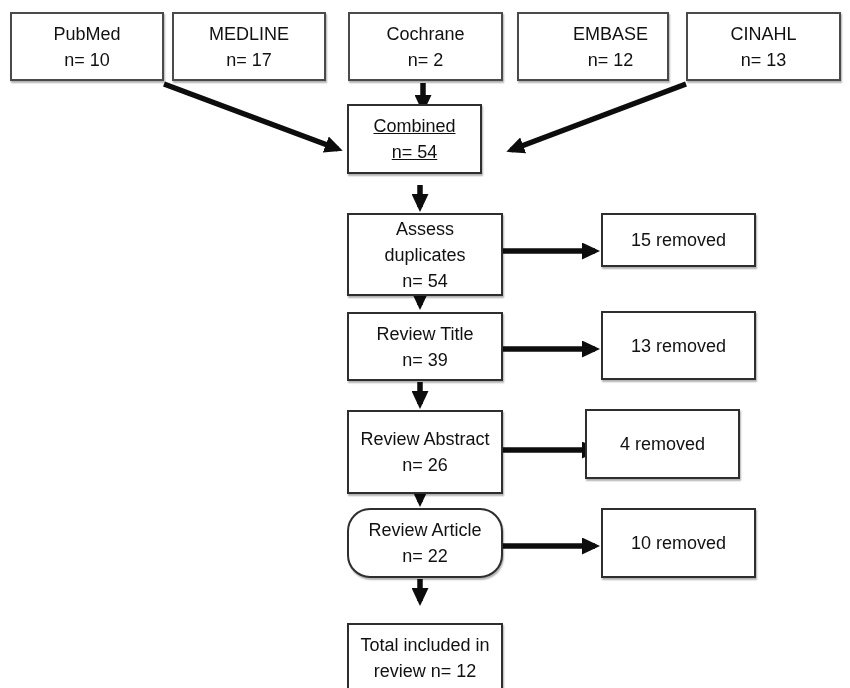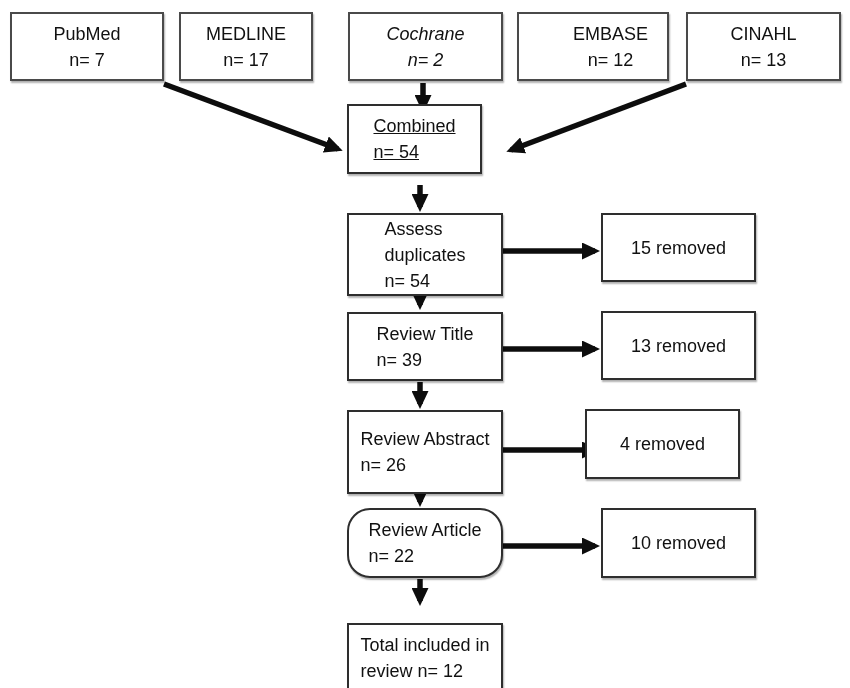--- a/index.html
+++ b/index.html
@@ -29,43 +29,44 @@
     position: absolute;
     z-index: 2;
     box-sizing: border-box;
     background: #ffffff;
     border: 2px solid #2e2e2e;
     box-shadow: 1px 2px 1.5px rgba(0,0,0,0.30);
     display: flex;
     flex-direction: column;
     align-items: center;
     justify-content: center;
+    text-align: center;
     font-size: 18px;
     line-height: 26px;
     color: #111111;
     white-space: pre-line;
   }
   .box.source {
     border-color: #4a4a4a;
   }
   
   .b-pubmed   { left: 10px;  top: 12px; width: 154px; height: 69px; }
-  .b-medline  { left: 179px; top: 12px; width: 134px; height: 69px; }
-  .b-cochrane { left: 348px; top: 12px; width: 155px; height: 69px; font-style: italic; }
+  .b-medline  { left: 172px; top: 12px; width: 154px; height: 69px; }
+  .b-cochrane { left: 348px; top: 12px; width: 155px; height: 69px; }
   .b-embase   { left: 517px; top: 12px; width: 152px; height: 69px; padding-left: 35px; }
   .b-cinahl   { left: 686px; top: 12px; width: 155px; height: 69px; }
   
   .b-combined { left: 347px; top: 104px; width: 135px; height: 70px; text-decoration: underline; }
   .b-assess   { left: 347px; top: 213px; width: 156px; height: 83px; }
   .b-title    { left: 347px; top: 312px; width: 156px; height: 69px; }
   .b-abstract { left: 347px; top: 410px; width: 156px; height: 84px; }
   .b-article  { left: 347px; top: 508px; width: 156px; height: 70px; border-radius: 23px; }
   .b-total    { left: 347px; top: 623px; width: 156px; height: 69px; }
   
-  .b-removed1 { left: 601px; top: 213px; width: 155px; height: 69px; }
+  .b-removed1 { left: 601px; top: 213px; width: 155px; height: 54px; }
   .b-removed2 { left: 601px; top: 311px; width: 155px; height: 69px; }
   .b-removed3 { left: 585px; top: 409px; width: 155px; height: 70px; }
   .b-removed4 { left: 601px; top: 508px; width: 155px; height: 70px; }
 </style>
 </head>
 <body>
 
 <div class="canvas">
 
   <svg class="arrows" width="850" height="688" viewBox="0 0 850 688">
@@ -85,21 +86,21 @@
       <line x1="420" y1="579" x2="420" y2="601" marker-end="url(#ah)"></line>
       <line x1="503" y1="251" x2="595" y2="251" marker-end="url(#ah)"></line>
       <line x1="503" y1="349" x2="595" y2="349" marker-end="url(#ah)"></line>
       <line x1="503" y1="450" x2="595" y2="450" marker-end="url(#ah)"></line>
       <line x1="503" y1="546" x2="595" y2="546" marker-end="url(#ah)"></line>
     </g>
   </svg>
 
   <div class="box source b-pubmed">
     <span>PubMed</span>
-    <span>n= 7</span>
+    <span>n= 10</span>
   </div>
   <div class="box source b-medline">
     <span>MEDLINE</span>
     <span>n= 17</span>
   </div>
   <div class="box source b-cochrane">
     <span>Cochrane</span>
     <span>n= 2</span>
   </div>
   <div class="box source b-embase">

